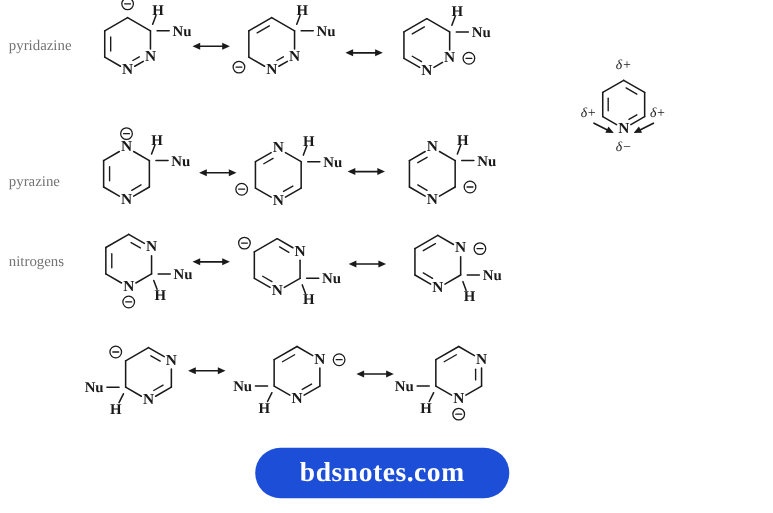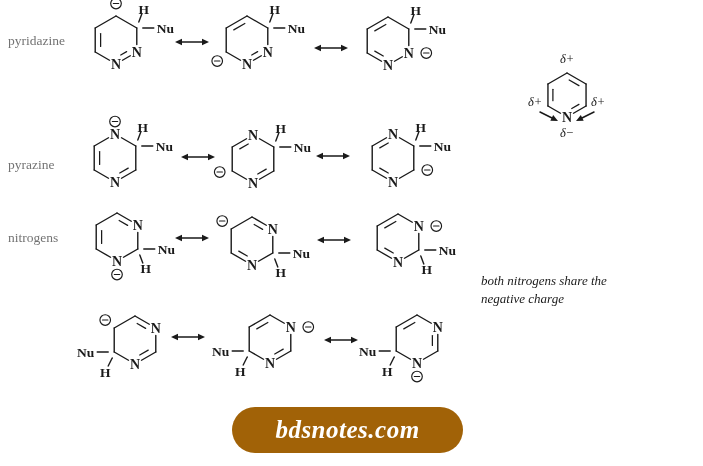--- a/index.html
+++ b/index.html
@@ -323,20 +323,18 @@
           <line x1="27" y1="17" x2="13.47213595499958" y2="23.76393202250021" stroke="#1a1a1a" stroke-width="1.5" stroke-linecap="round"></line>
           <polygon points="9,26 13.829906831399546,20.007337820300563 16.692073842599278,25.731671842700024" fill="#1a1a1a"></polygon>
         </g>
       </g>
     </svg>
 
   <div class="rowlabel" style="left:8px;top:33px">pyridazine</div>
   <div class="rowlabel" style="left:8px;top:157px">pyrazine</div>
   <div class="rowlabel" style="left:8px;top:230px">nitrogens</div>
 
-  <div class="note" style="left:481px;top:272px">both nitrogens share the
-negative charge</div>
-
-  <div class="badge" id="badge" style="background: #a16207; color: rgb(255, 255, 255); font-style: italic;">
+
+  <div class="badge" id="badge" style="background: #1d4ed8; color: rgb(255, 255, 255);">
     <span>bdsnotes.com</span>
   </div>
 
 </div>
 
 </body></html>

